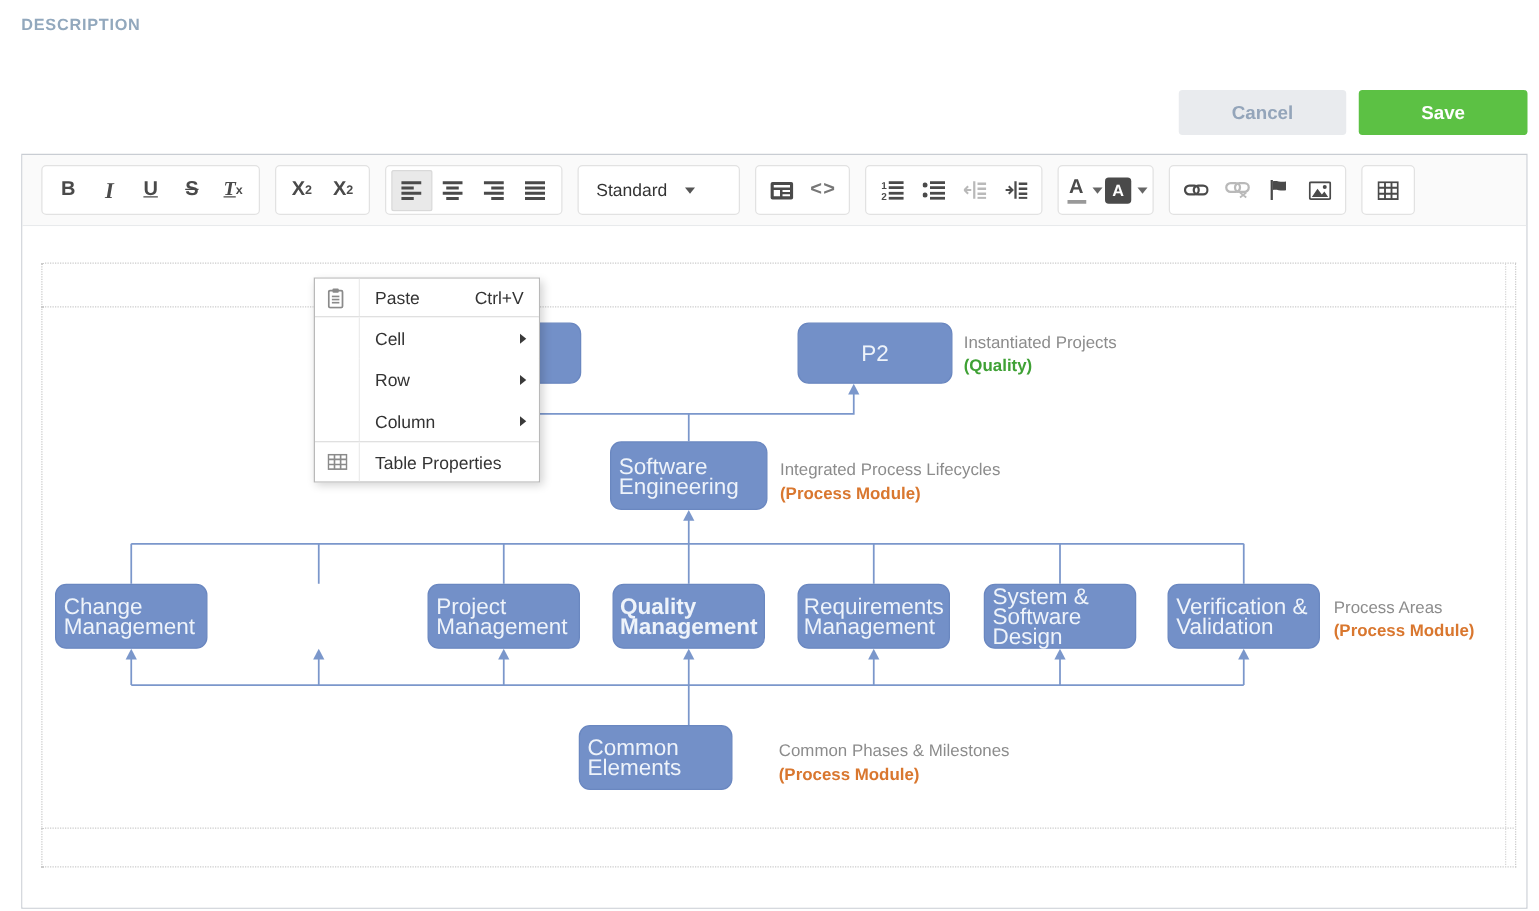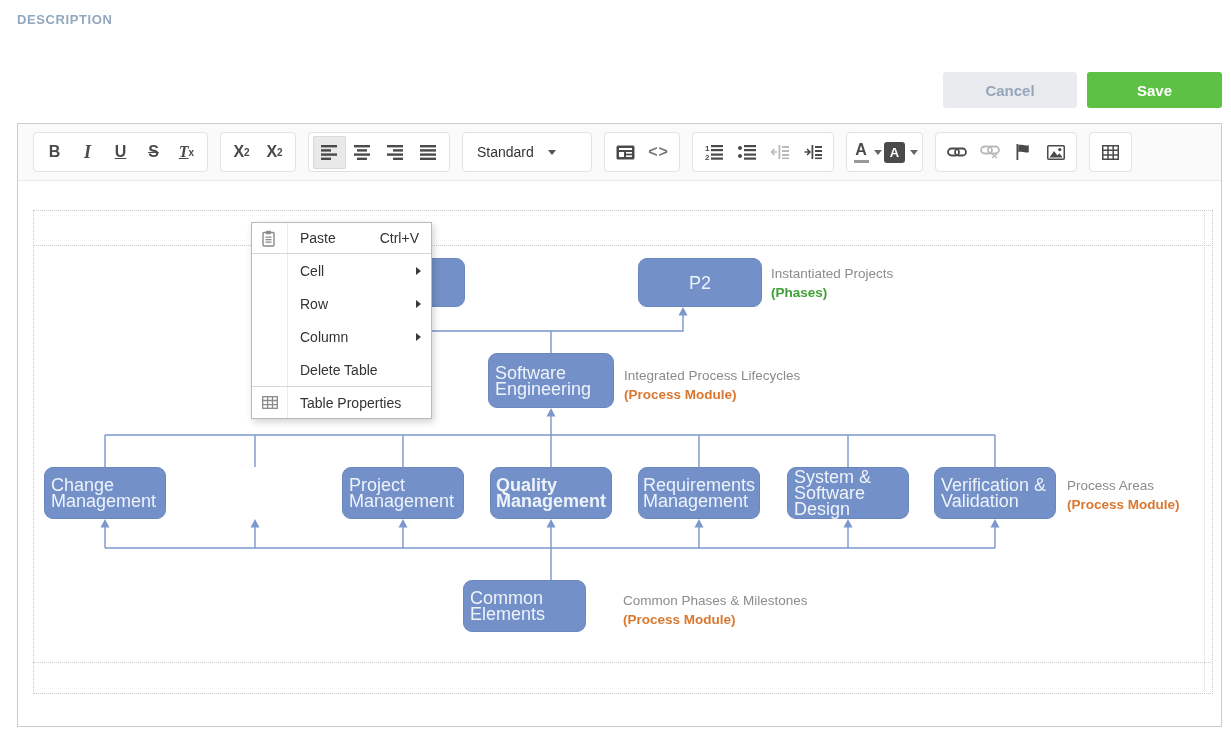--- a/index.html
+++ b/index.html
@@ -313,21 +313,21 @@
         <polygon points="830,338 825.5,346.5 834.5,346.5"></polygon>
         <polygon points="977,338 972.5,346.5 981.5,346.5"></polygon>
       </g>
     </svg>
 
     <div class="node" style="left:323px;top:77px;width:124px;height:49px;"></div>
 
     <div class="node" style="left:620px;top:77px;width:124px;height:49px;">P2</div>
     <div class="cap" style="left:753px;top:83px;">
       <div>Instantiated Projects</div>
-      <div class="type t-green">(Phases)</div>
+      <div class="type t-green">(Quality)</div>
     </div>
 
     <div class="node" style="left:470px;top:172px;width:126px;height:55px;">Software Engineering</div>
     <div class="cap" style="left:606px;top:185px;">
       <div>Integrated Process Lifecycles</div>
       <div class="type t-orange">(Process Module)</div>
     </div>
 
     <div class="node" style="left:26px;top:286px;width:122px;height:52px;">Change Management</div>
     <div class="node" style="left:324px;top:286px;width:122px;height:52px;">Project Management</div>
@@ -369,24 +369,20 @@
       <div class="mi">
         <span class="ic"></span>
         <span class="lbl">Row</span>
         <span class="subarr"></span>
       </div>
       <div class="mi">
         <span class="ic"></span>
         <span class="lbl">Column</span>
         <span class="subarr"></span>
       </div>
-      <div class="mi">
-        <span class="ic"></span>
-        <span class="lbl">Delete Table</span>
-      </div>
       <div class="msep"></div>
       <div class="mi" style="height:31px">
         <span class="ic">
           <svg width="16" height="13" viewBox="0 0 16 13">
             <g stroke="#8a8a8a" stroke-width="1.3" fill="none">
               <rect x="0.7" y="0.7" width="14.6" height="11.6"></rect>
               <path d="M0.7 4.5 H15.3 M0.7 8.6 H15.3 M5.6 0.7 V12.3 M10.5 0.7 V12.3"></path>
             </g>
           </svg>
         </span>

